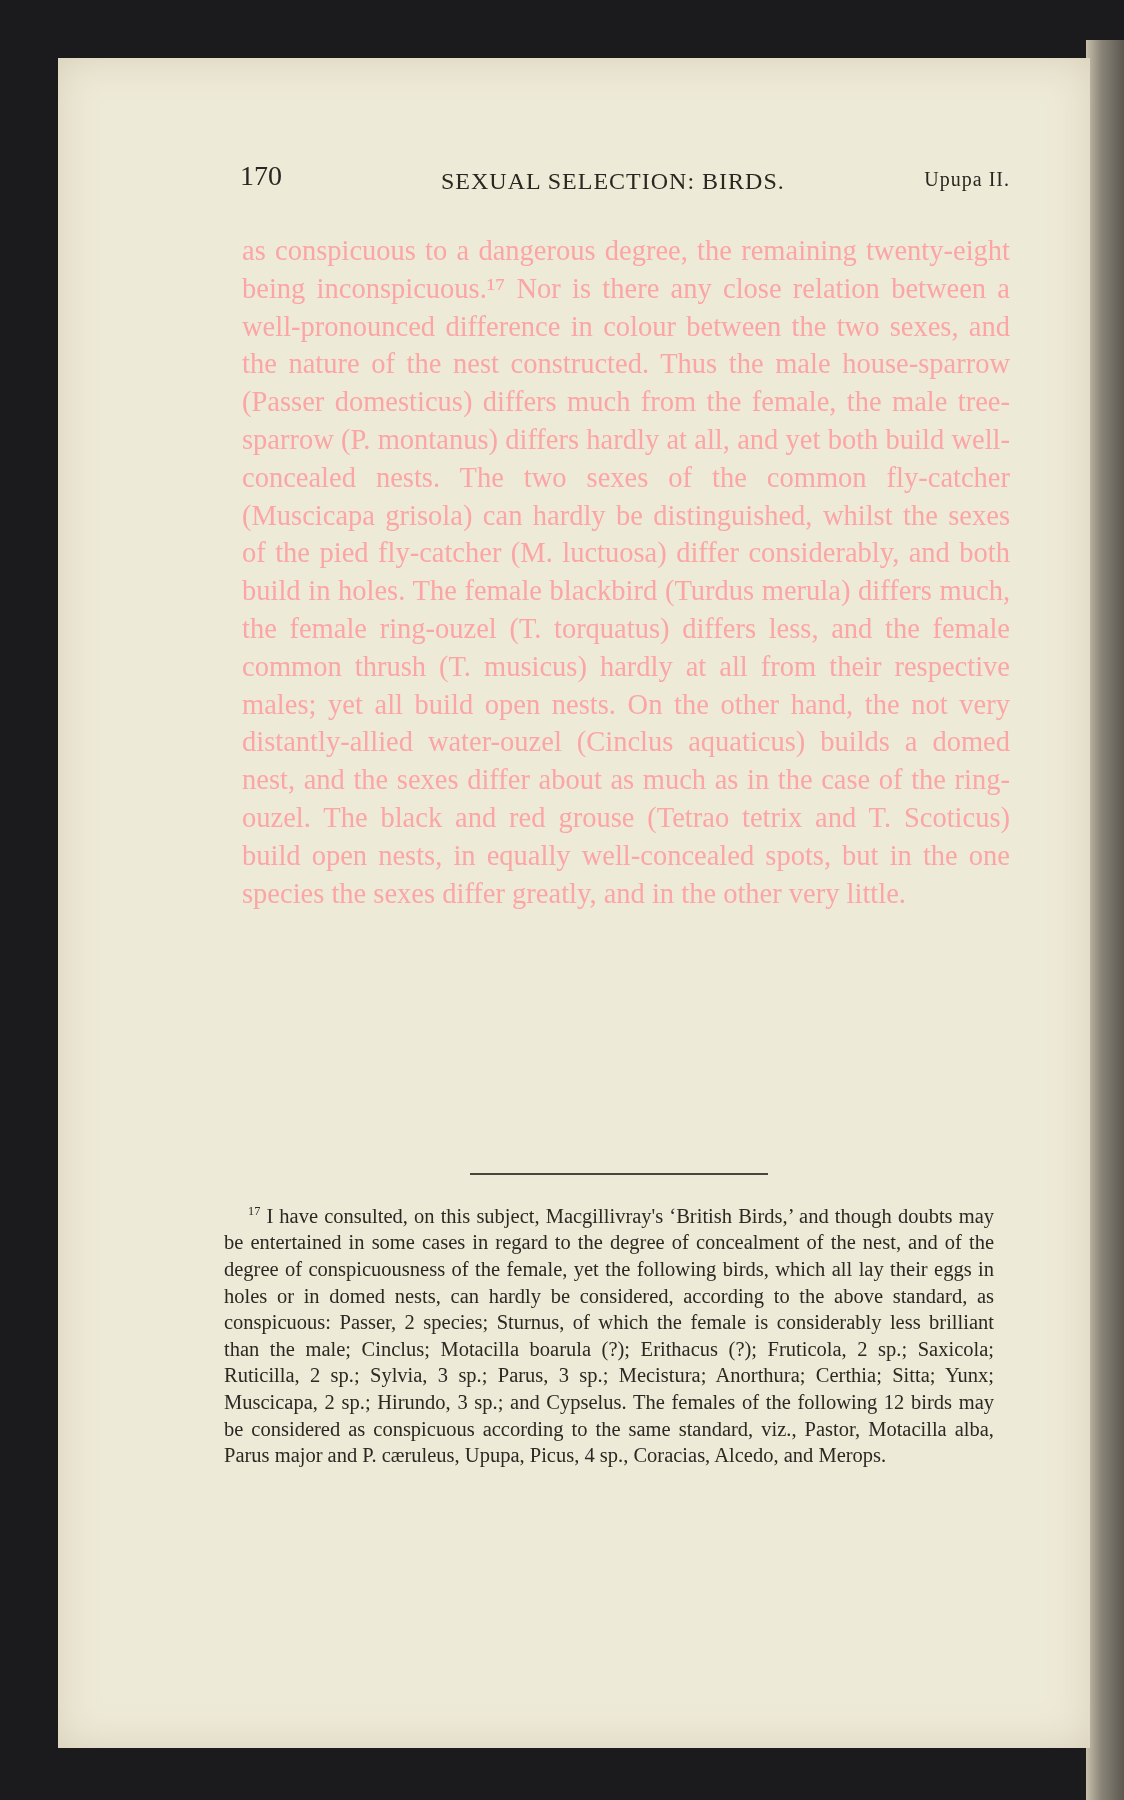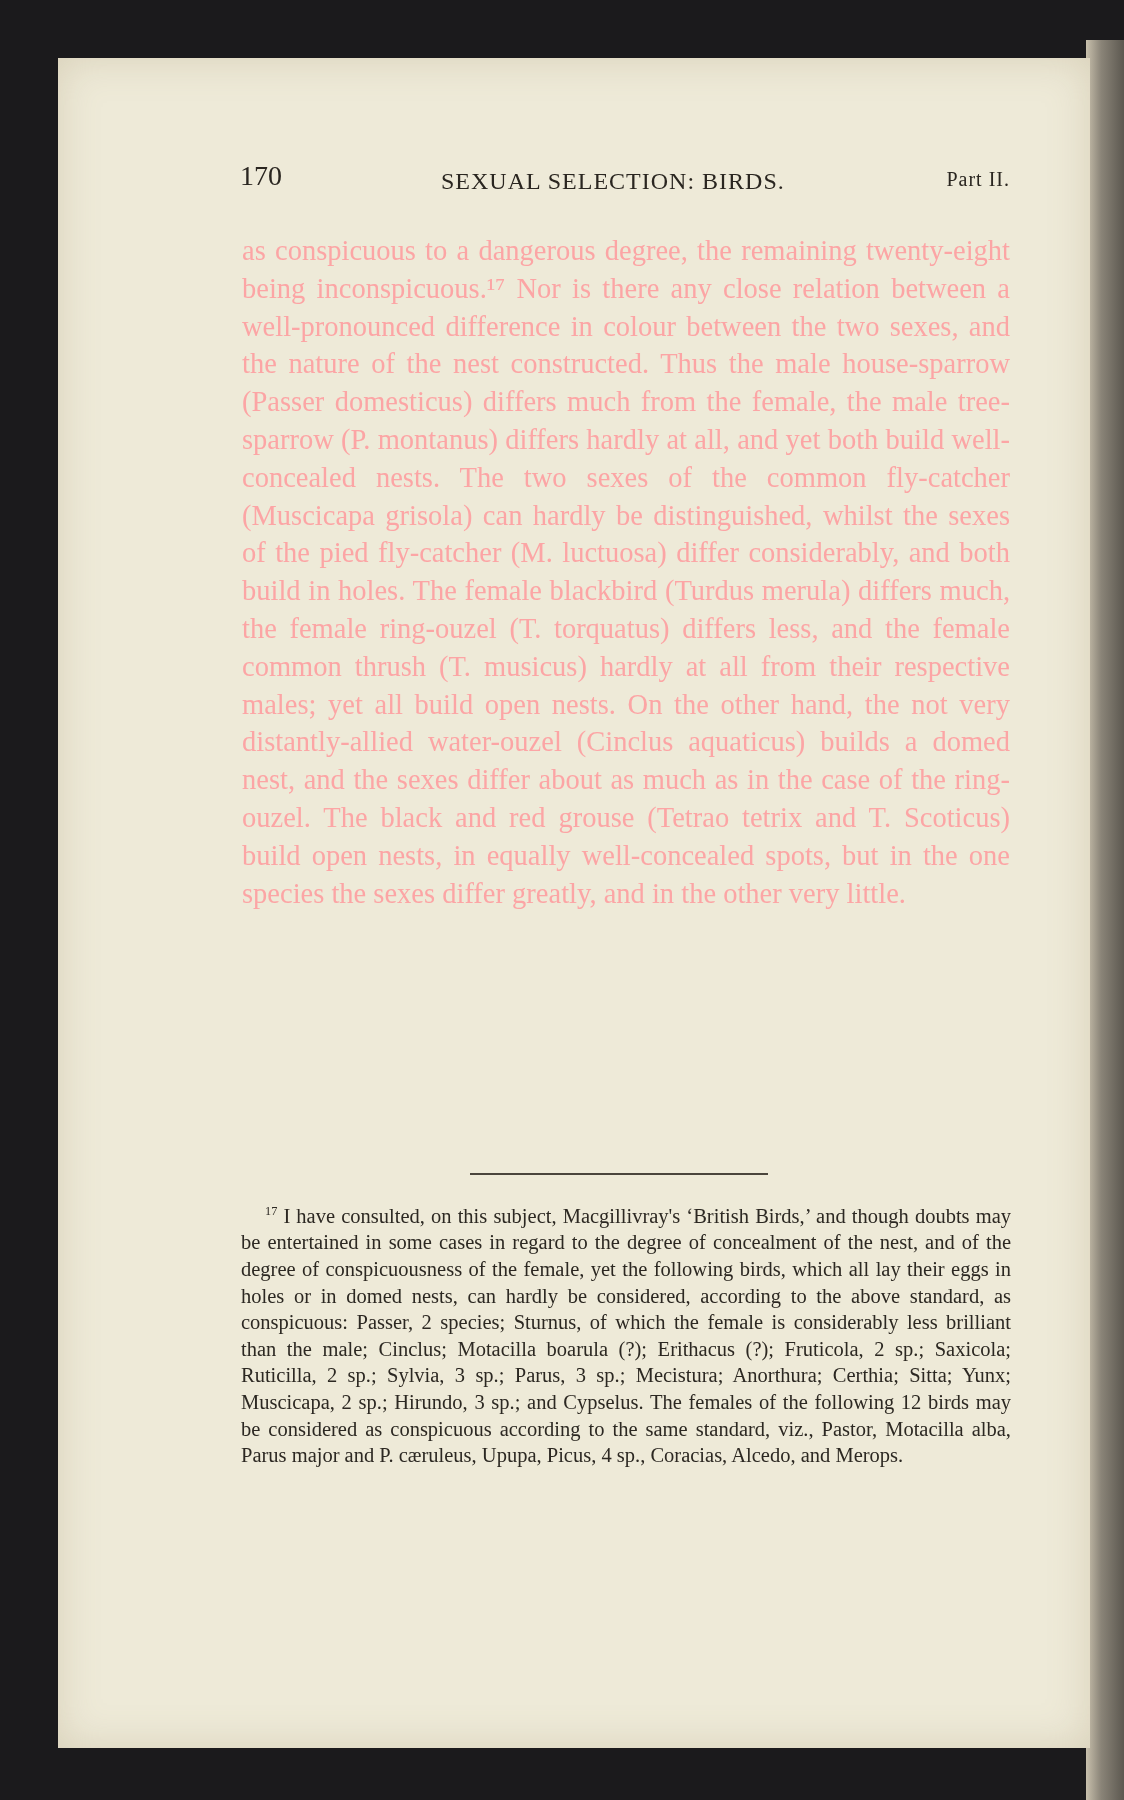--- a/index.html
+++ b/index.html
@@ -7,34 +7,34 @@
   .page{position:absolute;left:58px;top:58px;width:1032px;height:1690px;background:#eeead8;box-shadow:inset 0 0 40px rgba(150,130,90,0.25);}
   .edge{position:absolute;left:1086px;top:40px;width:38px;height:1760px;background:linear-gradient(90deg,#c8c0ac,#8a8478 40%,#5c5850);}
   .header{position:absolute;left:240px;top:160px;width:770px;height:36px;color:#2a2620;}
   .pgnum{position:absolute;left:0;top:0;font-size:28px;}
   .running{position:absolute;left:201px;top:8px;font-size:24px;letter-spacing:1px;}
   .part{position:absolute;right:0;top:8px;font-size:20px;letter-spacing:1px;}
   .body{position:absolute;left:242px;top:232px;width:768px;color:#fca5a5;font-size:28.5px;line-height:37.8px;text-align:justify;}
   .body p{margin:0;}
   .indent{text-indent:32px;}
   .rule{position:absolute;left:470px;top:1173px;width:298px;height:2px;background:#4a453c;}
-  .notes{position:absolute;left:241px;top:1198px;width:770px;color:#2c2822;font-size:20.5px;line-height:26.6px;text-align:justify;}
+  .notes{position:absolute;left:224px;top:1198px;width:770px;color:#2c2822;font-size:20.5px;line-height:26.6px;text-align:justify;}
   .notes p{margin:0;text-indent:24px;}
   sup{font-size:60%;}
 </style>
 </head>
 <body>
 
 <div class="edge"></div>
 <div class="page"></div>
 
 <div class="header">
   <span class="pgnum">170</span>
   <span class="running">SEXUAL SELECTION: BIRDS.</span>
-  <span class="part">Part II.</span>
+  <span class="part">Upupa II.</span>
 </div>
 
 <div class="body">
   <p>as conspicuous to a dangerous degree, the remaining twenty-eight being inconspicuous.¹⁷ Nor is there any close relation between a well-pronounced difference in colour between the two sexes, and the nature of the nest constructed. Thus the male house-sparrow (Passer domesticus) differs much from the female, the male tree-sparrow (P. montanus) differs hardly at all, and yet both build well-concealed nests. The two sexes of the common fly-catcher (Muscicapa grisola) can hardly be distinguished, whilst the sexes of the pied fly-catcher (M. luctuosa) differ considerably, and both build in holes. The female blackbird (Turdus merula) differs much, the female ring-ouzel (T. torquatus) differs less, and the female common thrush (T. musicus) hardly at all from their respective males; yet all build open nests. On the other hand, the not very distantly-allied water-ouzel (Cinclus aquaticus) builds a domed nest, and the sexes differ about as much as in the case of the ring-ouzel. The black and red grouse (Tetrao tetrix and T. Scoticus) build open nests, in equally well-concealed spots, but in the one species the sexes differ greatly, and in the other very little.</p>
 </div>
 
 <div class="rule"></div>
 
 <div class="notes">
   <p><sup>17</sup> <span>I have consulted, on this subject, Macgillivray's ‘British Birds,’ and though doubts may be entertained in some cases in regard to the degree of concealment of the nest, and of the degree of conspicuousness of the female, yet the following birds, which all lay their eggs in holes or in domed nests, can hardly be considered, according to the above standard, as conspicuous: Passer, 2 species; Sturnus, of which the female is considerably less brilliant than the male; Cinclus; Motacilla boarula (?); Erithacus (?); Fruticola, 2 sp.; Saxicola; Ruticilla, 2 sp.; Sylvia, 3 sp.; Parus, 3 sp.; Mecistura; Anorthura; Certhia; Sitta; Yunx; Muscicapa, 2 sp.; Hirundo, 3 sp.; and Cypselus. The females of the following 12 birds may be considered as conspicuous according to the same standard, viz., Pastor, Motacilla alba, Parus major and P. cæruleus, Upupa, Picus, 4 sp., Coracias, Alcedo, and Merops.</span></p>

